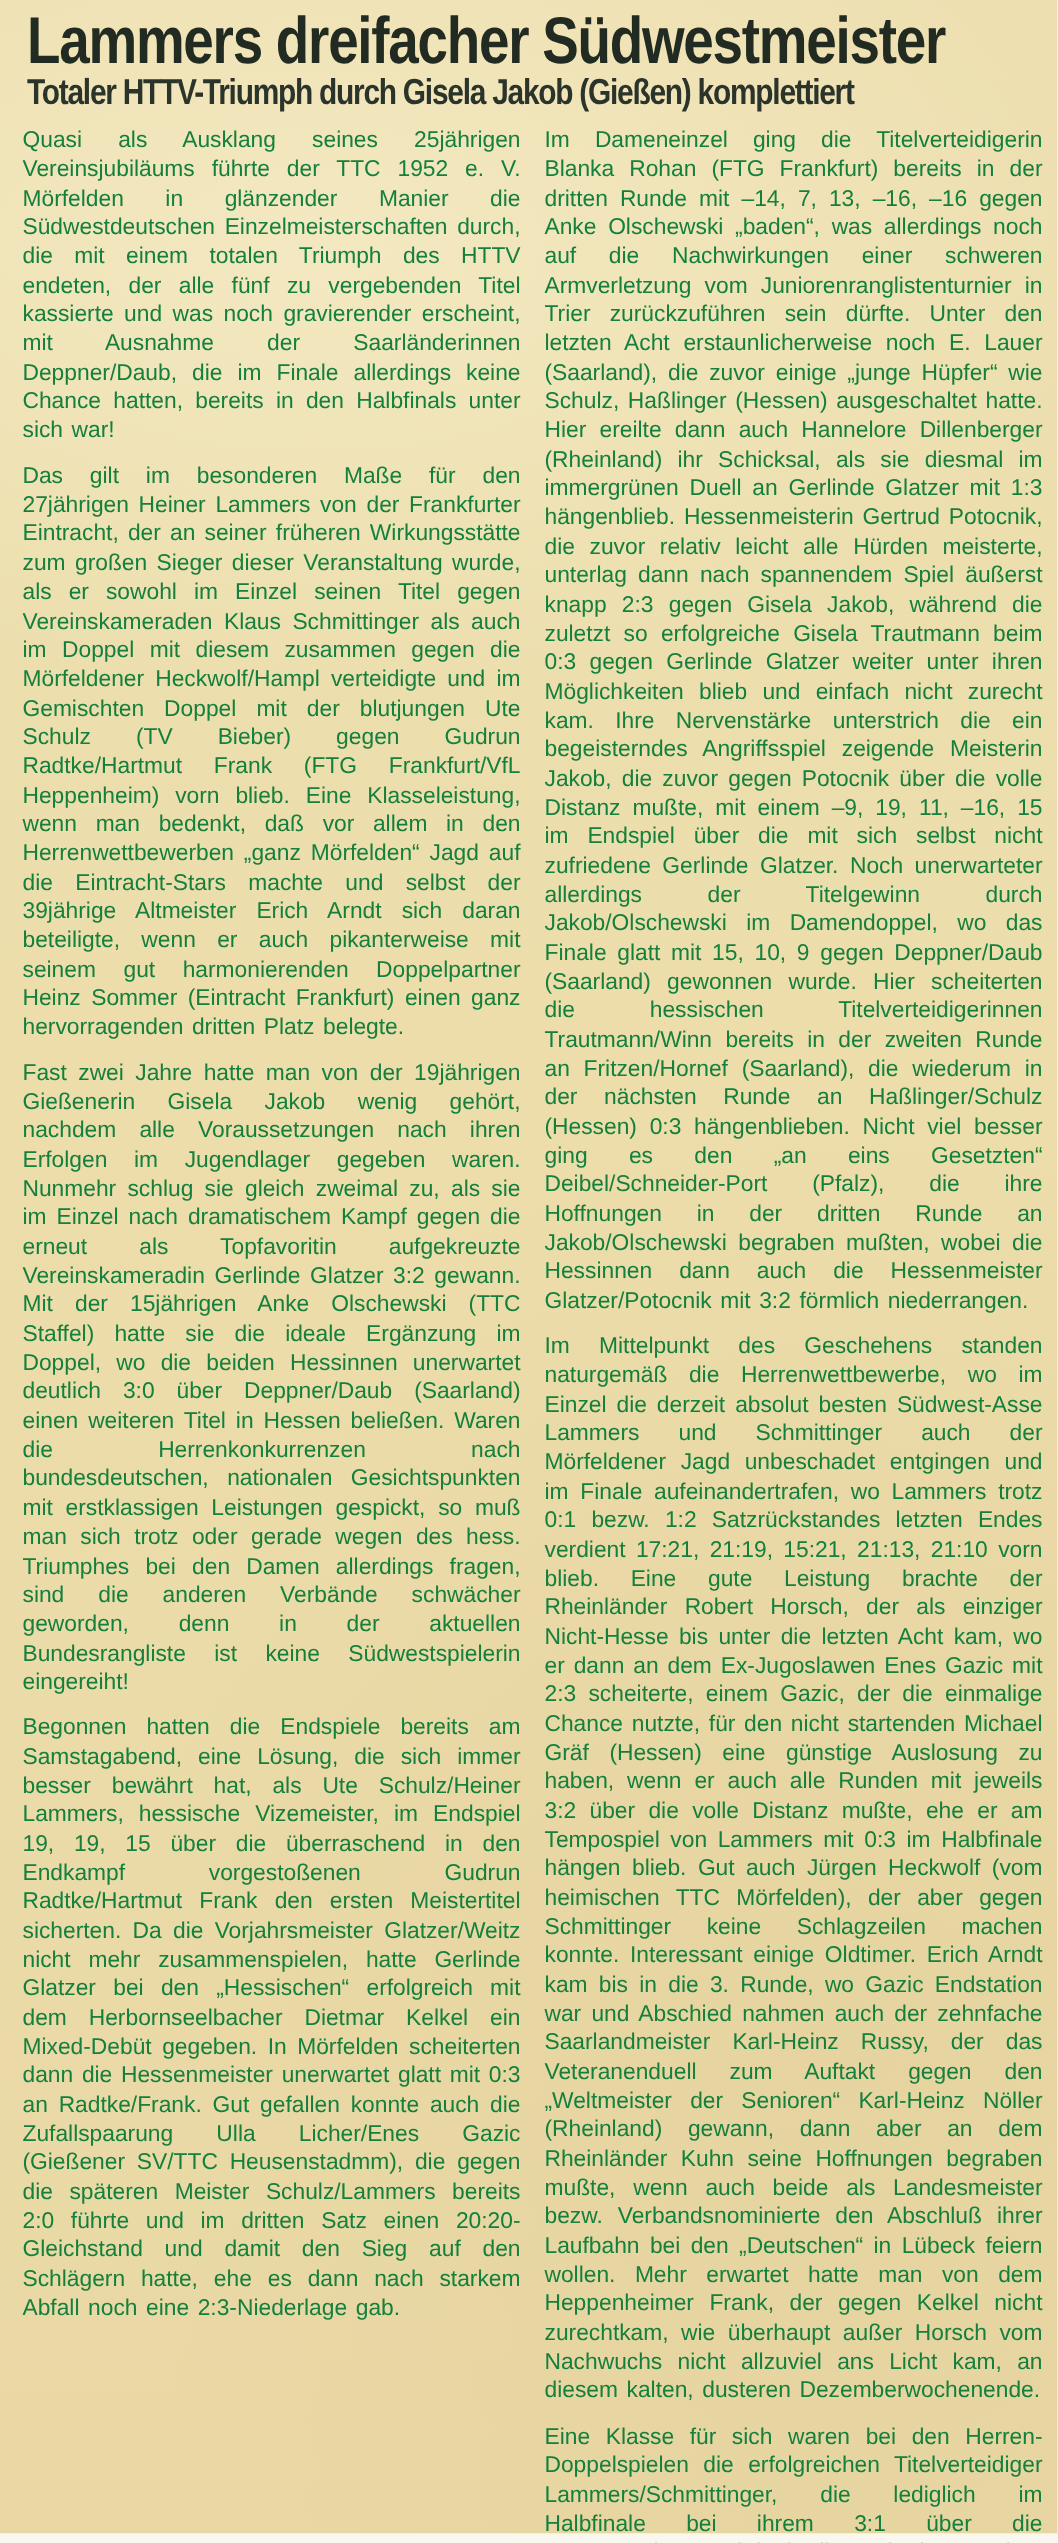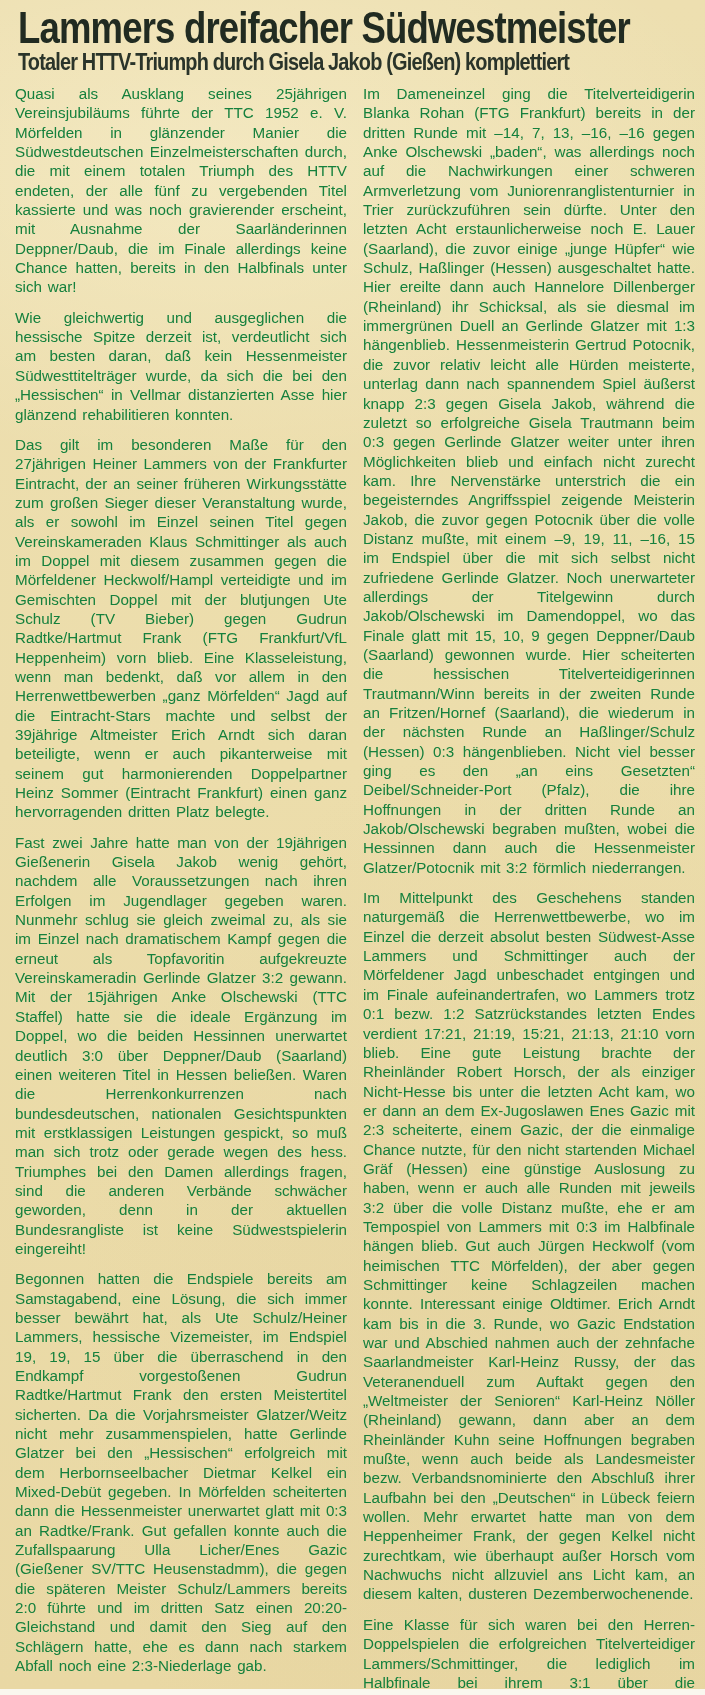--- a/index.html
+++ b/index.html
@@ -82,21 +82,20 @@
 
 <div class="paper"></div>
 
 <h1 class="headline"><span class="squeeze">Lammers dreifacher Südwestmeister</span></h1>
 
 <h2 class="subheadline"><span class="squeeze">Totaler HTTV-Triumph durch Gisela Jakob (Gießen) komplettiert</span></h2>
 
 <div class="cols">
   <div class="col">
     <p>Quasi als Ausklang seines 25jährigen Vereinsjubiläums führte der TTC 1952 e. V. Mörfelden in glänzender Manier die Südwestdeutschen Einzelmeisterschaften durch, die mit einem totalen Triumph des HTTV endeten, der alle fünf zu vergebenden Titel kassierte und was noch gravierender erscheint, mit Ausnahme der Saarländerinnen Deppner/Daub, die im Finale allerdings keine Chance hatten, bereits in den Halbfinals unter sich war!</p>
-    <p>Wie gleichwertig und ausgeglichen die hessische Spitze derzeit ist, verdeutlicht sich am besten daran, daß kein Hessenmeister Südwesttitelträger wurde, da sich die bei den „Hessischen“ in Vellmar distanzierten Asse hier glänzend rehabilitieren konnten.</p>
     <p>Das gilt im besonderen Maße für den 27jährigen Heiner Lammers von der Frankfurter Eintracht, der an seiner früheren Wirkungsstätte zum großen Sieger dieser Veranstaltung wurde, als er sowohl im Einzel seinen Titel gegen Vereinskameraden Klaus Schmittinger als auch im Doppel mit diesem zusammen gegen die Mörfeldener Heckwolf/Hampl verteidigte und im Gemischten Doppel mit der blutjungen Ute Schulz (TV Bieber) gegen Gudrun Radtke/Hartmut Frank (FTG Frankfurt/VfL Heppenheim) vorn blieb. Eine Klasseleistung, wenn man bedenkt, daß vor allem in den Herrenwettbewerben „ganz Mörfelden“ Jagd auf die Eintracht-Stars machte und selbst der 39jährige Altmeister Erich Arndt sich daran beteiligte, wenn er auch pikanterweise mit seinem gut harmonierenden Doppelpartner Heinz Sommer (Eintracht Frankfurt) einen ganz hervorragenden dritten Platz belegte.</p>
     <p>Fast zwei Jahre hatte man von der 19jährigen Gießenerin Gisela Jakob wenig gehört, nachdem alle Voraussetzungen nach ihren Erfolgen im Jugendlager gegeben waren. Nunmehr schlug sie gleich zweimal zu, als sie im Einzel nach dramatischem Kampf gegen die erneut als Topfavoritin aufgekreuzte Vereinskameradin Gerlinde Glatzer 3:2 gewann. Mit der 15jährigen Anke Olschewski (TTC Staffel) hatte sie die ideale Ergänzung im Doppel, wo die beiden Hessinnen unerwartet deutlich 3:0 über Deppner/Daub (Saarland) einen weiteren Titel in Hessen beließen. Waren die Herrenkonkurrenzen nach bundesdeutschen, nationalen Gesichtspunkten mit erstklassigen Leistungen gespickt, so muß man sich trotz oder gerade wegen des hess. Triumphes bei den Damen allerdings fragen, sind die anderen Verbände schwächer geworden, denn in der aktuellen Bundesrangliste ist keine Südwestspielerin eingereiht!</p>
     <p>Begonnen hatten die Endspiele bereits am Samstagabend, eine Lösung, die sich immer besser bewährt hat, als Ute Schulz/Heiner Lammers, hessische Vizemeister, im Endspiel 19, 19, 15 über die überraschend in den Endkampf vorgestoßenen Gudrun Radtke/Hartmut Frank den ersten Meistertitel sicherten. Da die Vorjahrsmeister Glatzer/Weitz nicht mehr zusammenspielen, hatte Gerlinde Glatzer bei den „Hessischen“ erfolgreich mit dem Herbornseelbacher Dietmar Kelkel ein Mixed-Debüt gegeben. In Mörfelden scheiterten dann die Hessenmeister unerwartet glatt mit 0:3 an Radtke/Frank. Gut gefallen konnte auch die Zufallspaarung Ulla Licher/Enes Gazic (Gießener SV/TTC Heusenstadmm), die gegen die späteren Meister Schulz/Lammers bereits 2:0 führte und im dritten Satz einen 20:20-Gleichstand und damit den Sieg auf den Schlägern hatte, ehe es dann nach starkem Abfall noch eine 2:3-Niederlage gab.</p>
   </div>
   <div class="col">
     <p>Im Dameneinzel ging die Titelverteidigerin Blanka Rohan (FTG Frankfurt) bereits in der dritten Runde mit –14, 7, 13, –16, –16 gegen Anke Olschewski „baden“, was allerdings noch auf die Nachwirkungen einer schweren Armverletzung vom Juniorenranglistenturnier in Trier zurückzuführen sein dürfte. Unter den letzten Acht erstaunlicherweise noch E. Lauer (Saarland), die zuvor einige „junge Hüpfer“ wie Schulz, Haßlinger (Hessen) ausgeschaltet hatte. Hier ereilte dann auch Hannelore Dillenberger (Rheinland) ihr Schicksal, als sie diesmal im immergrünen Duell an Gerlinde Glatzer mit 1:3 hängenblieb. Hessenmeisterin Gertrud Potocnik, die zuvor relativ leicht alle Hürden meisterte, unterlag dann nach spannendem Spiel äußerst knapp 2:3 gegen Gisela Jakob, während die zuletzt so erfolgreiche Gisela Trautmann beim 0:3 gegen Gerlinde Glatzer weiter unter ihren Möglichkeiten blieb und einfach nicht zurecht kam. Ihre Nervenstärke unterstrich die ein begeisterndes Angriffsspiel zeigende Meisterin Jakob, die zuvor gegen Potocnik über die volle Distanz mußte, mit einem –9, 19, 11, –16, 15 im Endspiel über die mit sich selbst nicht zufriedene Gerlinde Glatzer. Noch unerwarteter allerdings der Titelgewinn durch Jakob/Olschewski im Damendoppel, wo das Finale glatt mit 15, 10, 9 gegen Deppner/Daub (Saarland) gewonnen wurde. Hier scheiterten die hessischen Titelverteidigerinnen Trautmann/Winn bereits in der zweiten Runde an Fritzen/Hornef (Saarland), die wiederum in der nächsten Runde an Haßlinger/Schulz (Hessen) 0:3 hängenblieben. Nicht viel besser ging es den „an eins Gesetzten“ Deibel/Schneider-Port (Pfalz), die ihre Hoffnungen in der dritten Runde an Jakob/Olschewski begraben mußten, wobei die Hessinnen dann auch die Hessenmeister Glatzer/Potocnik mit 3:2 förmlich niederrangen.</p>
     <p>Im Mittelpunkt des Geschehens standen naturgemäß die Herrenwettbewerbe, wo im Einzel die derzeit absolut besten Südwest-Asse Lammers und Schmittinger auch der Mörfeldener Jagd unbeschadet entgingen und im Finale aufeinandertrafen, wo Lammers trotz 0:1 bezw. 1:2 Satzrückstandes letzten Endes verdient 17:21, 21:19, 15:21, 21:13, 21:10 vorn blieb. Eine gute Leistung brachte der Rheinländer Robert Horsch, der als einziger Nicht-Hesse bis unter die letzten Acht kam, wo er dann an dem Ex-Jugoslawen Enes Gazic mit 2:3 scheiterte, einem Gazic, der die einmalige Chance nutzte, für den nicht startenden Michael Gräf (Hessen) eine günstige Auslosung zu haben, wenn er auch alle Runden mit jeweils 3:2 über die volle Distanz mußte, ehe er am Tempospiel von Lammers mit 0:3 im Halbfinale hängen blieb. Gut auch Jürgen Heckwolf (vom heimischen TTC Mörfelden), der aber gegen Schmittinger keine Schlagzeilen machen konnte. Interessant einige Oldtimer. Erich Arndt kam bis in die 3. Runde, wo Gazic Endstation war und Abschied nahmen auch der zehnfache Saarlandmeister Karl-Heinz Russy, der das Veteranenduell zum Auftakt gegen den „Weltmeister der Senioren“ Karl-Heinz Nöller (Rheinland) gewann, dann aber an dem Rheinländer Kuhn seine Hoffnungen begraben mußte, wenn auch beide als Landesmeister bezw. Verbandsnominierte den Abschluß ihrer Laufbahn bei den „Deutschen“ in Lübeck feiern wollen. Mehr erwartet hatte man von dem Heppenheimer Frank, der gegen Kelkel nicht zurechtkam, wie überhaupt außer Horsch vom Nachwuchs nicht allzuviel ans Licht kam, an diesem kalten, dusteren Dezemberwochenende.</p>
     <p>Eine Klasse für sich waren bei den Herren-Doppelspielen die erfolgreichen Titelverteidiger Lammers/Schmittinger, die lediglich im Halbfinale bei ihrem 3:1 über die Hessenmeister Geis/Schädler gefordert wurden, die vor heimischer Kulisse das Unmögliche wahr machen wollten, was aber mißlang, nachdem die Mörfeldener bereits gegen Kelkel/Frank bange Minuten überstehen mußten. Im Frankfurt/Mörfeldener bezw. Hessenduell im Finale hatten Lammers/Schmittinger mit 21:13, 21:15, 21:12 über Heckwolf/Hampl nicht allzuviel Mühe, um erneut die Südwestmeisterehrungen entgegenzunehmen.</p>
   </div>
 </div>

